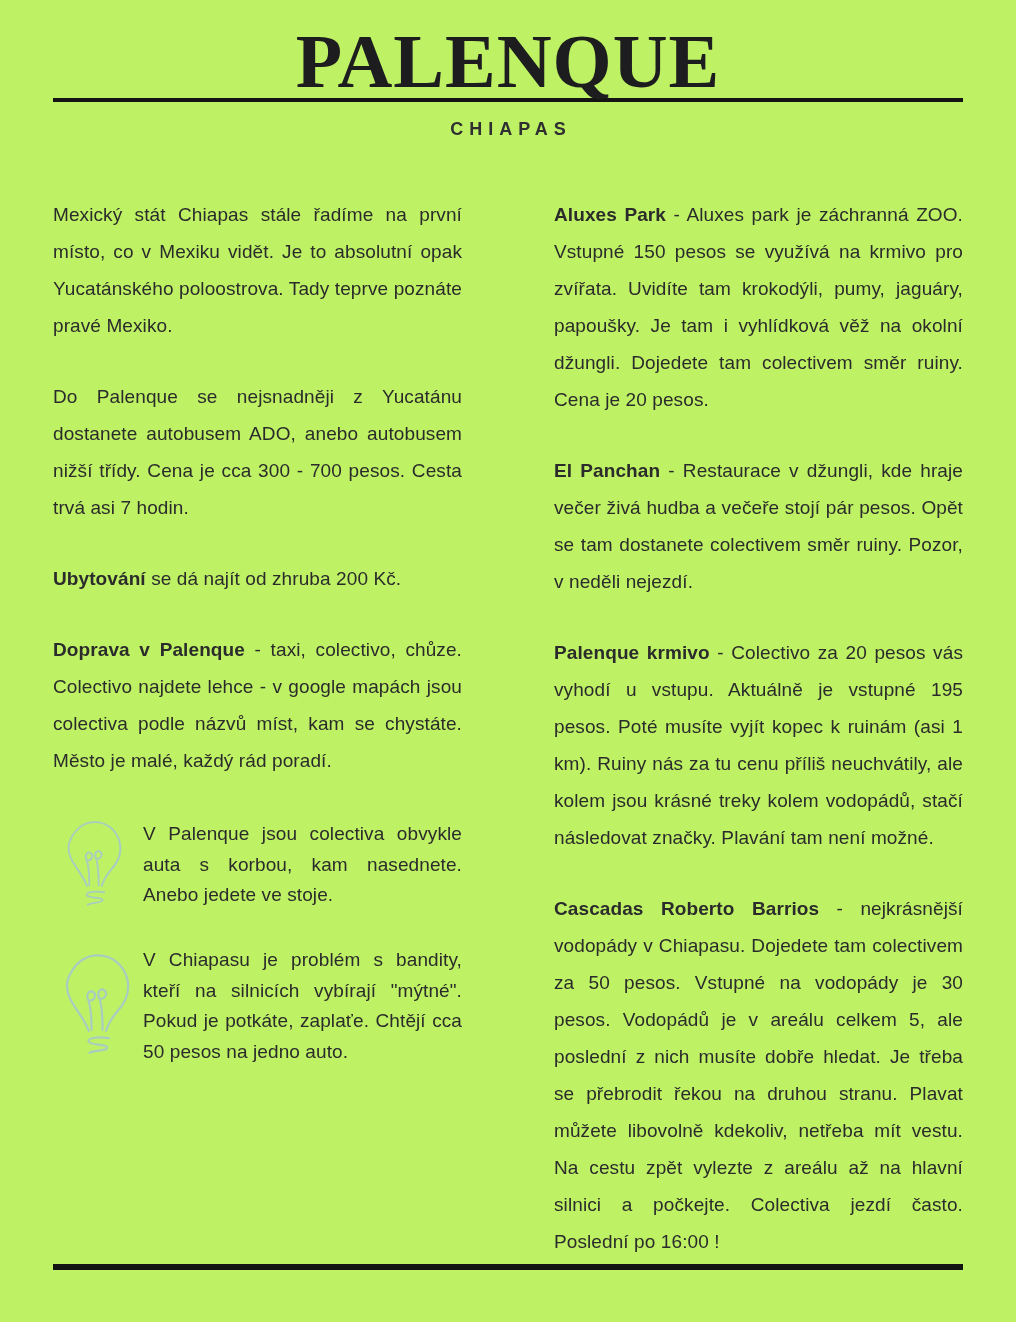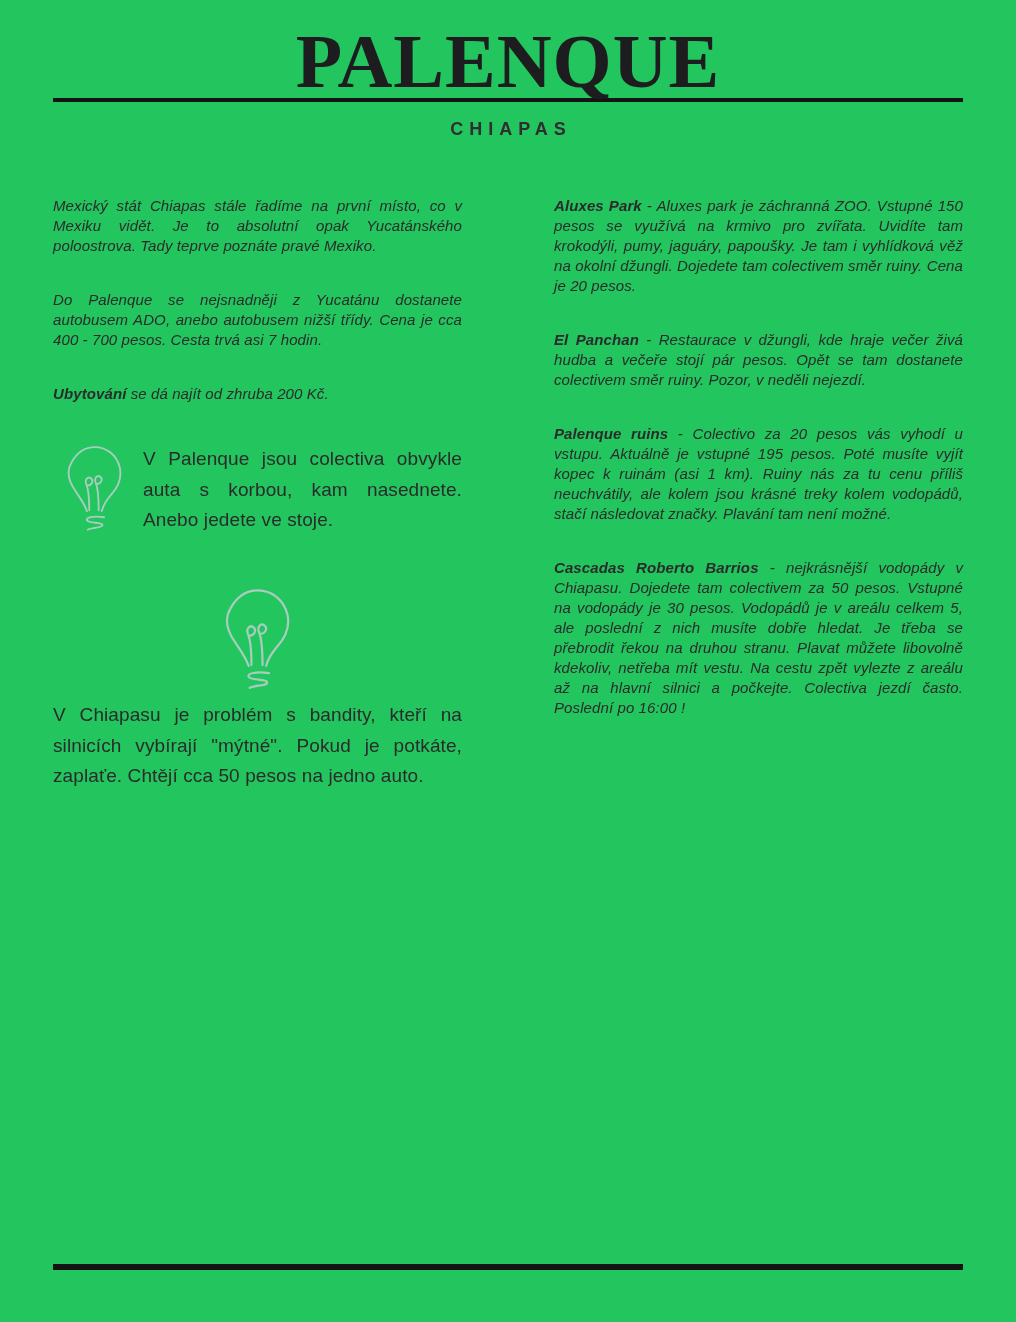--- a/index.html
+++ b/index.html
@@ -5,21 +5,21 @@
   :root{
     --text:#2b2b2b;
     --rule:#141414;
     --bulb:#a8cdc0;
   }
   *{box-sizing:border-box;}
   html,body{margin:0;padding:0;background:#ffffff;}
   .page{
     position:relative;
     width:1016px;height:1322px;
-    background:#22c55e;
+    background:#bef264;
     overflow:hidden;
     font-family:"Liberation Sans", sans-serif;
     color:var(--text);
   }
   
   .title{
     margin:24px 0 0;
     font-family:"Liberation Serif","DejaVu Serif",serif;
     font-weight:700;
     font-size:76px;
@@ -44,34 +44,33 @@
   }
   
   .columns{
     display:flex;
     gap:92px;
     margin:56px 53px 0;
   }
   .col{flex:1 1 0;min-width:0;}
   .para{
     margin:0 0 34px;
-    font-size:15px;
-    line-height:20px;
+    font-size:19px;
+    line-height:37px;
     text-align:justify;
     letter-spacing:0.1px;
-    font-style:italic;
   }
   .para b{font-weight:700;}
   
   .tips{margin-top:38px;}
   .tip{
     display:flex;
     align-items:center;
   }
-  .tip + .tip{margin-top:44px;flex-direction:column;}
+  .tip + .tip{margin-top:32px;}
   .tip-icon{
     flex:0 0 90px;
     display:flex;
     justify-content:flex-start;
   }
   .bulb{display:block;color:var(--bulb);}
   .tip:nth-of-type(1) .bulb{width:78px;height:96px;margin-left:2px;}
   .tip:nth-of-type(2) .bulb{width:92px;height:118px;margin-left:-2px;}
   .tip-text{
     flex:1;
@@ -99,22 +98,23 @@
   <h1 class="title">PALENQUE</h1>
   <div class="top-rule"></div>
   <div class="subtitle">CHIAPAS</div>
 
   <div class="columns">
 
     <div class="col">
       <div>
 
       <p class="para"><b></b><span>Mexický stát Chiapas stále řadíme na první místo, co v Mexiku vidět. Je to absolutní opak Yucatánského poloostrova. Tady teprve poznáte pravé Mexiko.</span></p>
-          <p class="para"><b></b><span>Do Palenque se nejsnadněji z Yucatánu dostanete autobusem ADO, anebo autobusem nižší třídy. Cena je cca 400 - 700 pesos. Cesta trvá asi 7 hodin.</span></p>
+          <p class="para"><b></b><span>Do Palenque se nejsnadněji z Yucatánu dostanete autobusem ADO, anebo autobusem nižší třídy. Cena je cca 300 - 700 pesos. Cesta trvá asi 7 hodin.</span></p>
           <p class="para"><b>Ubytování</b><span> se dá najít od zhruba 200 Kč.</span></p>
+          <p class="para"><b>Doprava v Palenque</b><span> - taxi, colectivo, chůze. Colectivo najdete lehce - v google mapách jsou colectiva podle názvů míst, kam se chystáte. Město je malé, každý rád poradí.</span></p>
         </div>
 
       <div class="tips">
 
       <div class="tip">
             <span class="tip-icon">
               <svg class="bulb" viewBox="0 0 100 122" fill="none" stroke="currentColor" stroke-width="2.4" stroke-linecap="round" stroke-linejoin="round">
                 <path d="M41,88 C37,77 31,70 26,62 C17,49 15,36 21,26 C28,13 39,6 51,6 C66,6 79,16 83,32 C86,45 81,57 72,67 C66,74 62,80 60,88"></path>
                 <path d="M44,87 C44,72 43,60 40,53 C38,48 42,43 46,46 C50,49 47,56 41,55"></path>
                 <path d="M56,87 C56,70 55,58 52,51 C50,46 54,41 58,44 C62,47 59,54 53,53"></path>
@@ -135,21 +135,21 @@
             <p class="tip-text">V Chiapasu je problém s bandity, kteří na silnicích vybírají "mýtné". Pokud je potkáte, zaplaťe. Chtějí cca 50 pesos na jedno auto.</p>
           </div>
         </div>
     </div>
 
     <div class="col">
       <div>
 
       <p class="para"><b>Aluxes Park</b><span> - Aluxes park je záchranná ZOO. Vstupné 150 pesos se využívá na krmivo pro zvířata. Uvidíte tam krokodýli, pumy, jaguáry, papoušky. Je tam i vyhlídková věž na okolní džungli. Dojedete tam colectivem směr ruiny. Cena je 20 pesos.</span></p>
           <p class="para"><b>El Panchan</b><span> - Restaurace v džungli, kde hraje večer živá hudba a večeře stojí pár pesos. Opět se tam dostanete colectivem směr ruiny. Pozor, v neděli nejezdí.</span></p>
-          <p class="para"><b>Palenque ruins</b><span> - Colectivo za 20 pesos vás vyhodí u vstupu. Aktuálně je vstupné 195 pesos. Poté musíte vyjít kopec k ruinám (asi 1 km). Ruiny nás za tu cenu příliš neuchvátily, ale kolem jsou krásné treky kolem vodopádů, stačí následovat značky. Plavání tam není možné.</span></p>
+          <p class="para"><b>Palenque krmivo</b><span> - Colectivo za 20 pesos vás vyhodí u vstupu. Aktuálně je vstupné 195 pesos. Poté musíte vyjít kopec k ruinám (asi 1 km). Ruiny nás za tu cenu příliš neuchvátily, ale kolem jsou krásné treky kolem vodopádů, stačí následovat značky. Plavání tam není možné.</span></p>
           <p class="para"><b>Cascadas Roberto Barrios</b><span> - nejkrásnější vodopády v Chiapasu. Dojedete tam colectivem za 50 pesos. Vstupné na vodopády je 30 pesos. Vodopádů je v areálu celkem 5, ale poslední z nich musíte dobře hledat. Je třeba se přebrodit řekou na druhou stranu. Plavat můžete libovolně kdekoliv, netřeba mít vestu. Na cestu zpět vylezte z areálu až na hlavní silnici a počkejte. Colectiva jezdí často. Poslední po 16:00 !</span></p>
         </div>
     </div>
 
   </div>
 
   <div class="bottom-rule"></div>
 </div>
 
 </body></html>

